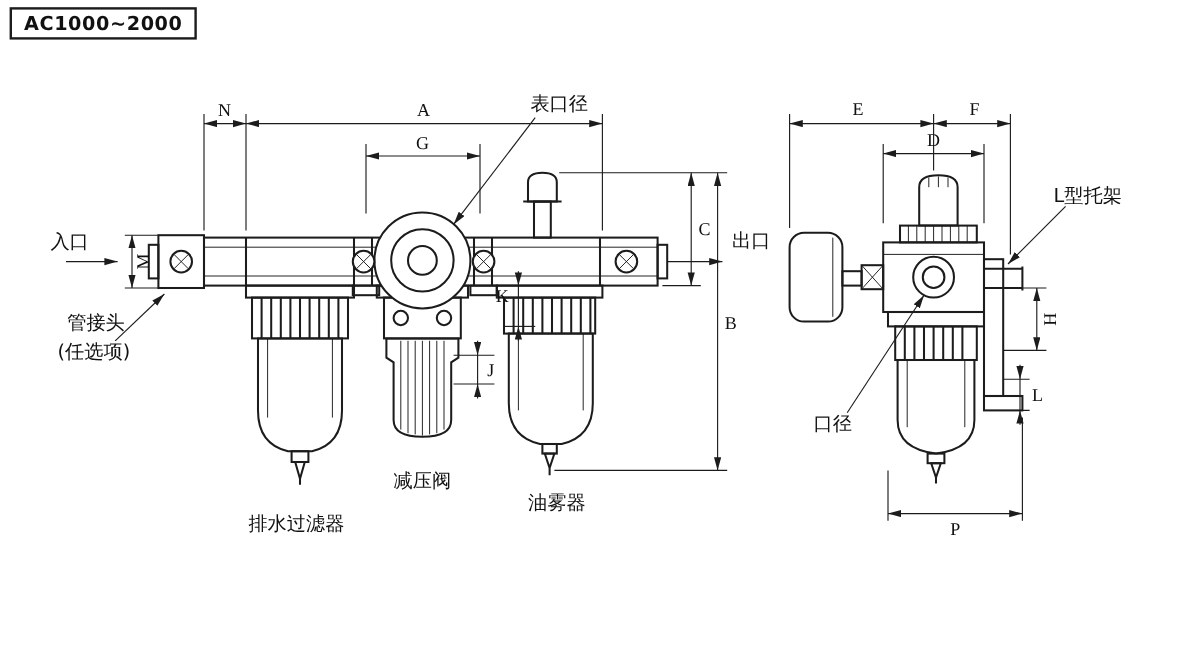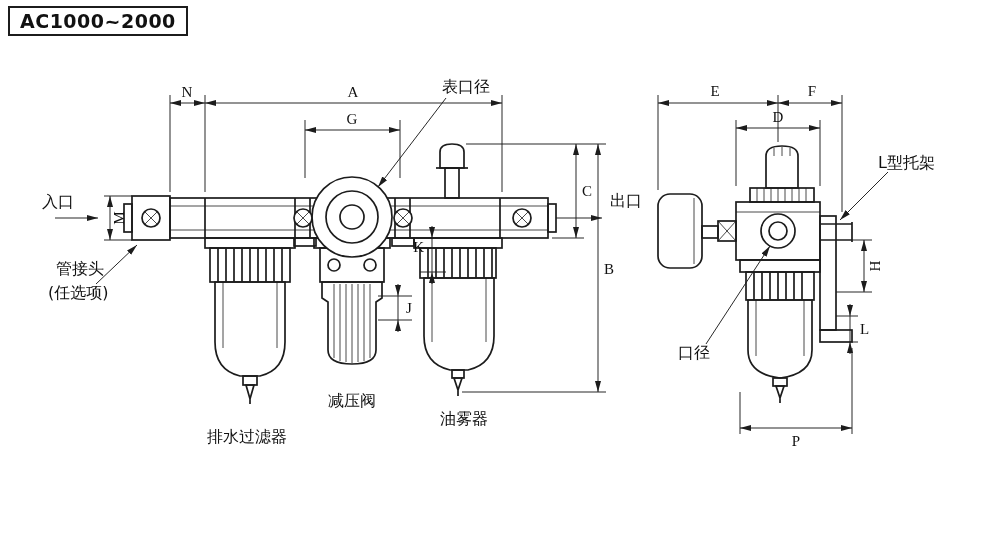--- a/index.html
+++ b/index.html
@@ -1,19 +1,19 @@
 <!DOCTYPE html>
 <html><head>
 <meta charset="utf-8">
 <style>
   html,body{margin:0;padding:0;background:#ffffff;}
   .page{position:relative;width:1000px;height:548px;background:#fff;overflow:hidden;
         font-family:"DejaVu Sans","Liberation Sans",sans-serif;}
   .title-box{position:absolute;left:8px;top:6px;border:2px solid #1c1c1c;
-             padding:2px 10px;font-size:19px;font-weight:600;color:#111;
+             padding:2px 10px;font-size:16px;font-weight:600;color:#111;
              background:#fff;letter-spacing:.5px;}
   svg{position:absolute;left:0;top:0;}
   .ln{fill:none;stroke:#1c1c1c;stroke-width:1.7;stroke-linejoin:miter;}
   .lnf{fill:#fff;stroke:#1c1c1c;stroke-width:1.7;}
   .thin{fill:none;stroke:#1c1c1c;stroke-width:.8;}
   .dim{fill:none;stroke:#1c1c1c;stroke-width:.95;}
   text{fill:#111;}
   .dl{font:15px "Liberation Serif","DejaVu Serif",serif;}
   .zh{font:16px "DejaVu Sans","Liberation Sans",sans-serif;}
 </style>

